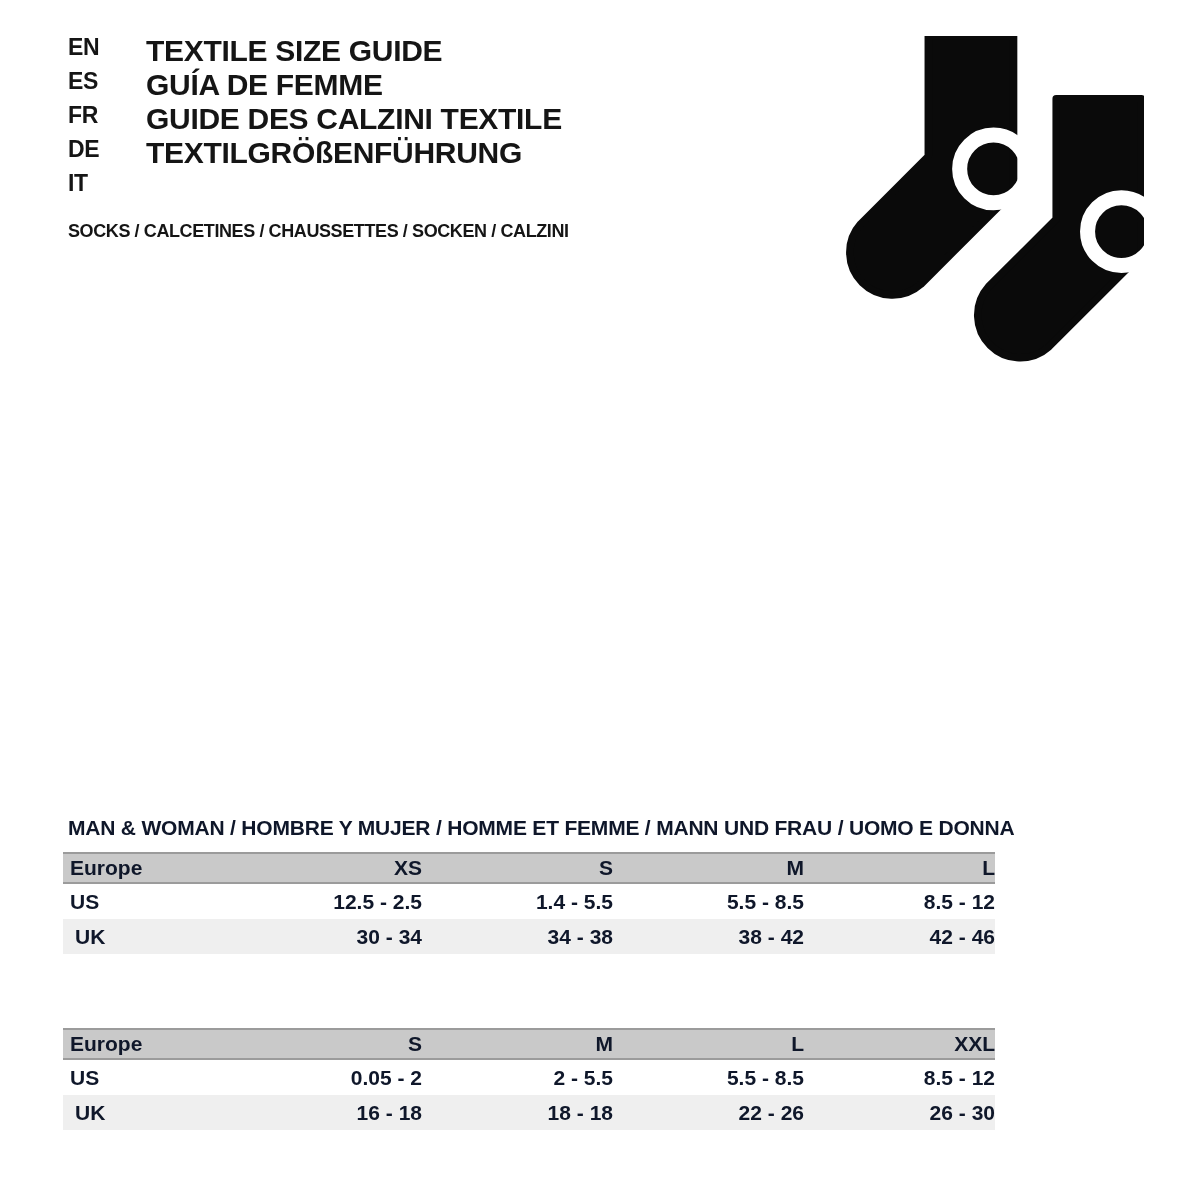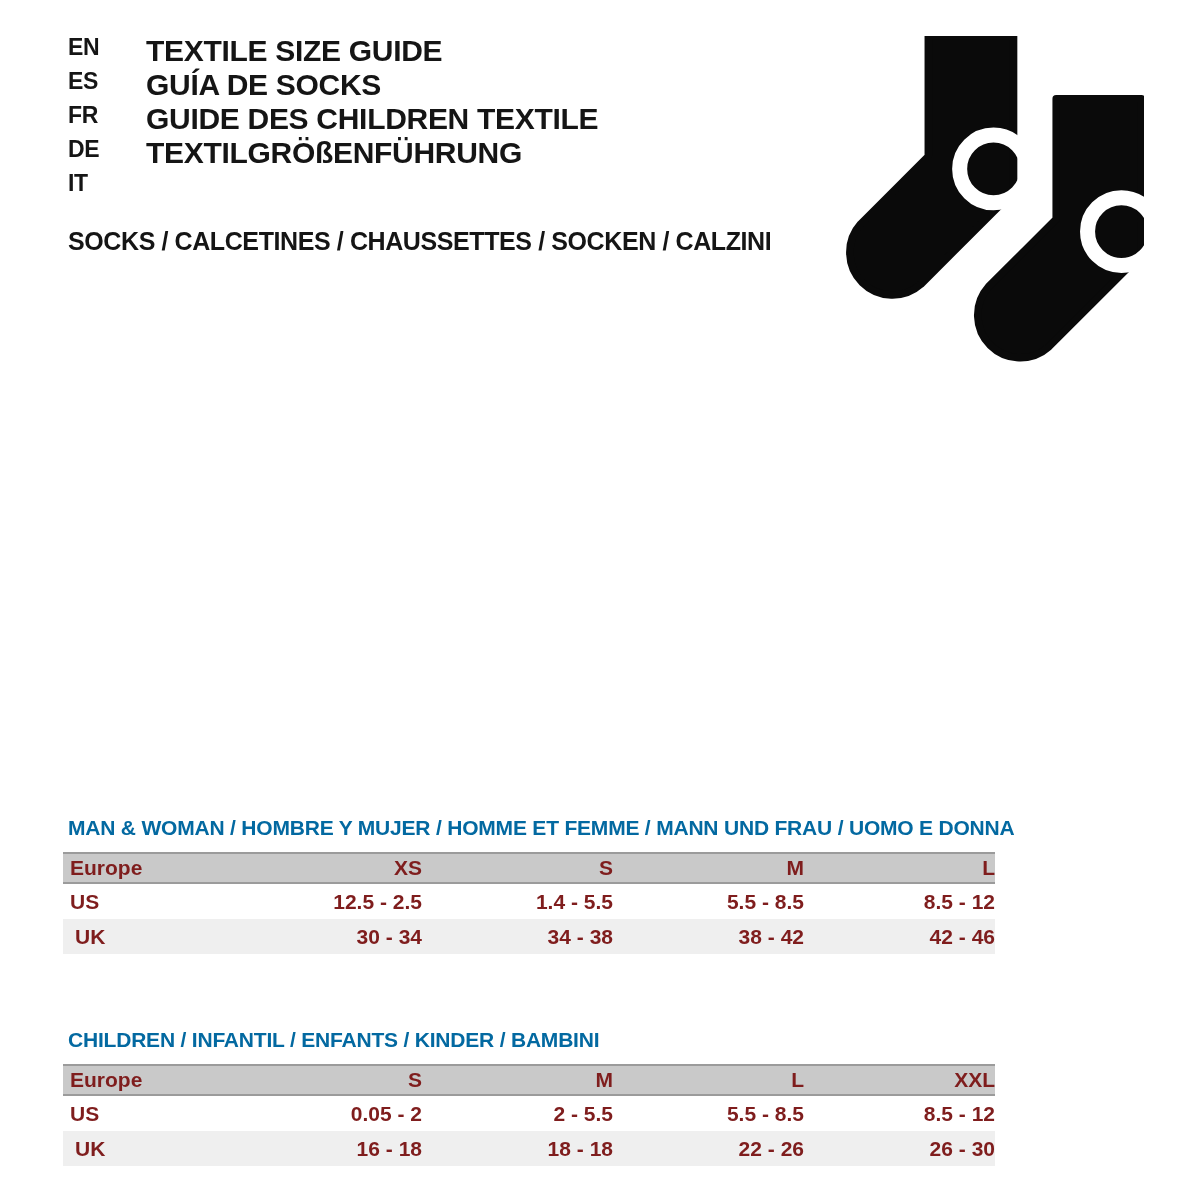--- a/index.html
+++ b/index.html
@@ -6,37 +6,37 @@
   .canvas{
     position:relative;width:1200px;height:1200px;background:#ffffff;
     font-family:"Liberation Sans",sans-serif;color:#151515;overflow:hidden;margin-left:28px;
   }
   
   .lang-list{position:absolute;left:40px;top:34px;}
   .lang-row{display:flex;height:34px;align-items:flex-start;}
   .lang-code{width:78px;font-size:23px;font-weight:700;letter-spacing:-0.3px;}
   .lang-label{font-size:30px;font-weight:700;letter-spacing:-0.3px;white-space:nowrap;}
   .subtitle{
-    position:absolute;left:40px;top:227px;font-size:25px;font-weight:700;
+    position:absolute;left:40px;top:221px;font-size:18px;font-weight:700;
     letter-spacing:-0.4px;white-space:nowrap;
   }
   
   .icon-wrap{position:absolute;left:810px;top:36px;width:306px;height:326px;}
   .icon-wrap svg{width:100%;height:100%;display:block;}
   
   .tbl-sec{position:absolute;left:35px;width:932px;}
   .sec-man{top:816px;}
   .sec-child{top:1028px;}
   .tbl-title{
     margin:0 0 12px 5px;font-size:21px;font-weight:700;letter-spacing:-0.2px;
-    white-space:nowrap;color:#0369a1;
+    white-space:nowrap;color:#0f172a;
   }
   table.size-table{
     border-collapse:collapse;table-layout:fixed;width:932px;
-    font-size:21px;font-weight:700;color:#7f1d1d;
+    font-size:21px;font-weight:700;color:#0f172a;
   }
   col.c-label{width:168px;}
   col.c-size{width:191px;}
   .size-table thead th{
     background:#c9c9c9;
     border-top:2px solid #9b9b9b;border-bottom:2px solid #9b9b9b;
     height:28px;font-weight:700;padding:0;
   }
   .size-table th.lab,.size-table td.lab{text-align:left;padding-left:7px;}
   .size-table th:not(.lab),.size-table td:not(.lab){text-align:right;}
@@ -48,25 +48,25 @@
 
 <div class="canvas">
 
   <div class="lang-list">
     <div class="lang-row">
       <span class="lang-code">EN</span>
       <span class="lang-label">TEXTILE SIZE GUIDE</span>
     </div>
     <div class="lang-row">
       <span class="lang-code">ES</span>
-      <span class="lang-label">GUÍA DE SOCKS</span>
+      <span class="lang-label">GUÍA DE FEMME</span>
     </div>
     <div class="lang-row">
       <span class="lang-code">FR</span>
-      <span class="lang-label">GUIDE DES CHILDREN TEXTILE</span>
+      <span class="lang-label">GUIDE DES CALZINI TEXTILE</span>
     </div>
     <div class="lang-row">
       <span class="lang-code">DE</span>
       <span class="lang-label">TEXTILGRÖßENFÜHRUNG</span>
     </div>
     <div class="lang-row">
       <span class="lang-code">IT</span>
     </div>
   </div>
 
@@ -119,21 +119,20 @@
           <td>30 - 34</td>
           <td>34 - 38</td>
           <td>38 - 42</td>
           <td>42 - 46</td>
         </tr>
       </tbody>
     </table>
   </section>
 
   <section class="tbl-sec sec-child">
-    <h2 class="tbl-title">CHILDREN / INFANTIL / ENFANTS / KINDER / BAMBINI</h2>
     <table class="size-table">
       <colgroup>
         <col class="c-label">
           <col class="c-size">
           <col class="c-size">
           <col class="c-size">
           <col class="c-size">
       </colgroup>
       <thead>
         <tr class="head-row">

